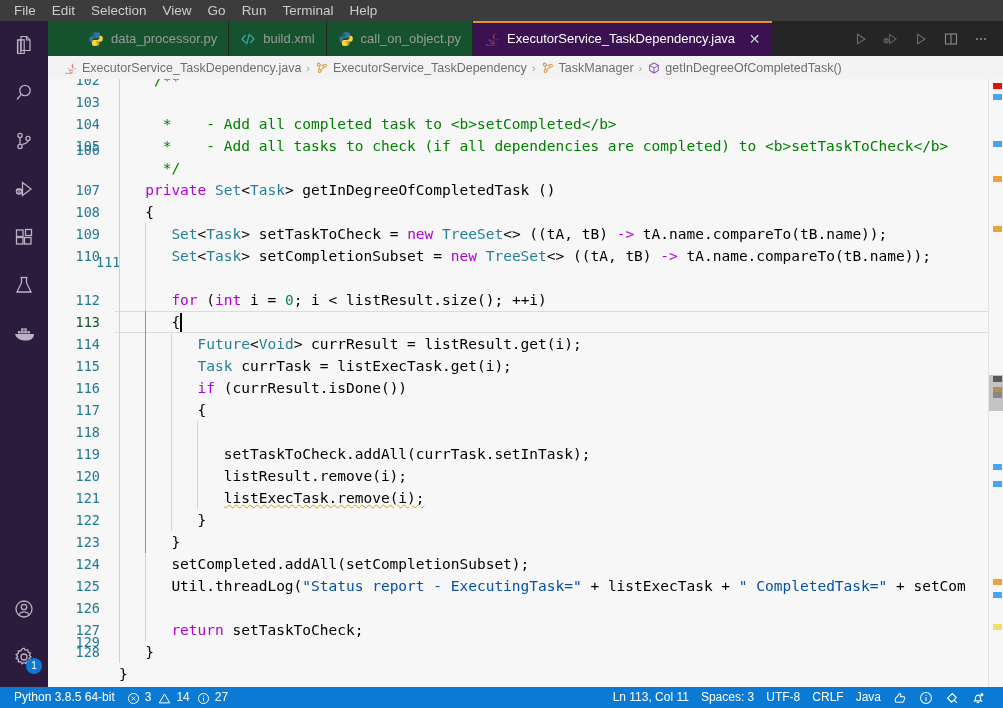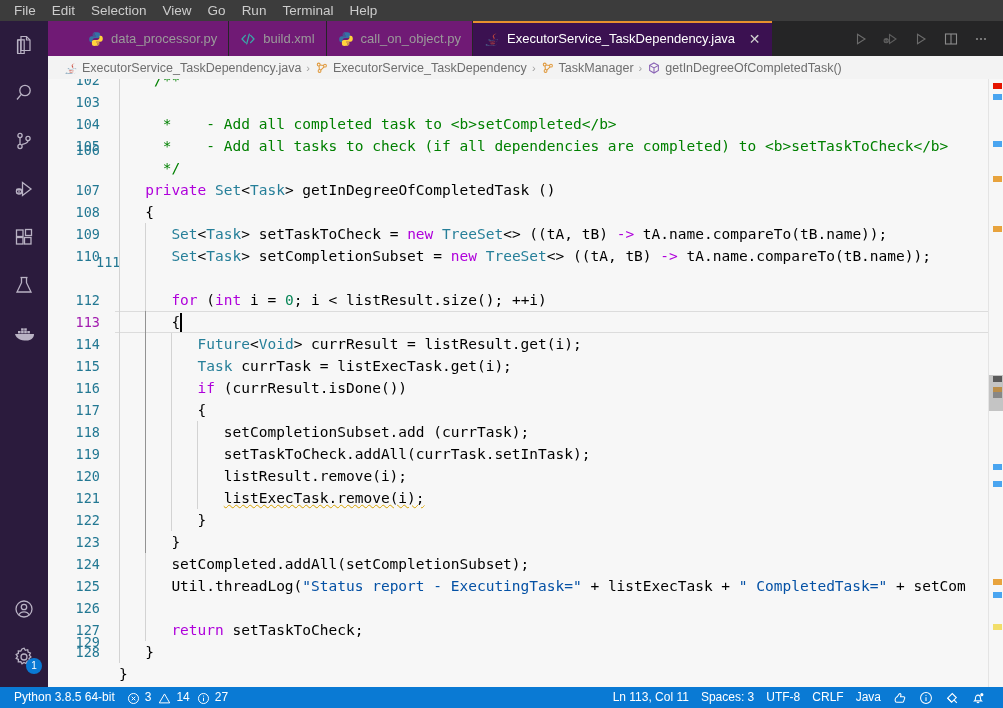--- a/index.html
+++ b/index.html
@@ -47,21 +47,21 @@
 
   
   .tabbar {
     position: absolute; top: 21px; left: 48px; width: 955px; height: 35px;
     background: #252526;
     display: flex; align-items: stretch;
   }
   .tab {
     display: flex; align-items: center; gap: 7px;
     padding: 0 11px 0 11px;
-    background: #701a75;
+    background: #14532d;
     border-right: 1px solid #252526;
     color: #9a9a9a; font-size: 13px;
     position: relative; cursor: pointer;
     max-width: 300px;
   }
   .tab.first { padding-left: 40px; }
   .tab.active {
     background: #3b1151;
     color: #ffffff;
   }
@@ -107,21 +107,21 @@
     position: absolute; top: 0; left: 0; width: 67px; height: 608px;
     background: #f7f7f7;
   }
   .lnum {
     position: absolute; left: 0; width: 52px;
     text-align: right;
     font-family: "DejaVu Sans Mono", monospace;
     font-size: 13.5px; color: #237893;
     height: 22px; line-height: 22px;
   }
-  .lnum.active { color: #a21caf; }
+  .lnum.active { color: #14532d; }
   .code-area {
     position: absolute; top: 0; left: 67px; right: 0; height: 608px;
     overflow: hidden;
   }
   .line {
     position: absolute; left: 0; height: 22px; line-height: 22px;
     white-space: pre;
     font-family: "DejaVu Sans Mono", monospace;
     font-size: 14.5px;
     color: #000000;
@@ -481,21 +481,20 @@
         <div class="indent-guide active" style="left: 30.136px; top: 276px; height: 22px;"></div>
         <div class="indent-guide" style="left: 56.272px; top: 276px; height: 22px;"></div>
         <div class="line" style="top: 298px;"><span class="op">         </span><span class="ctl">if</span><span class="op"> (currResult.isDone())</span></div>
         <div class="indent-guide" style="left: 4px; top: 298px; height: 22px;"></div>
         <div class="indent-guide active" style="left: 30.136px; top: 298px; height: 22px;"></div>
         <div class="indent-guide" style="left: 56.272px; top: 298px; height: 22px;"></div>
         <div class="line" style="top: 320px;"><span class="op">         {</span></div>
         <div class="indent-guide" style="left: 4px; top: 320px; height: 22px;"></div>
         <div class="indent-guide active" style="left: 30.136px; top: 320px; height: 22px;"></div>
         <div class="indent-guide" style="left: 56.272px; top: 320px; height: 22px;"></div>
-        <div class="line" style="top: 342px;"><span class="op">            setCompletionSubset.add (currTask);</span></div>
         <div class="indent-guide" style="left: 4px; top: 342px; height: 22px;"></div>
         <div class="indent-guide active" style="left: 30.136px; top: 342px; height: 22px;"></div>
         <div class="indent-guide" style="left: 56.272px; top: 342px; height: 22px;"></div>
         <div class="indent-guide" style="left: 82.408px; top: 342px; height: 22px;"></div>
         <div class="line" style="top: 364px;"><span class="op">            setTaskToCheck.addAll(currTask.setInTask);</span></div>
         <div class="indent-guide" style="left: 4px; top: 364px; height: 22px;"></div>
         <div class="indent-guide active" style="left: 30.136px; top: 364px; height: 22px;"></div>
         <div class="indent-guide" style="left: 56.272px; top: 364px; height: 22px;"></div>
         <div class="indent-guide" style="left: 82.408px; top: 364px; height: 22px;"></div>
         <div class="line" style="top: 386px;"><span class="op">            listResult.remove(i);</span></div>

